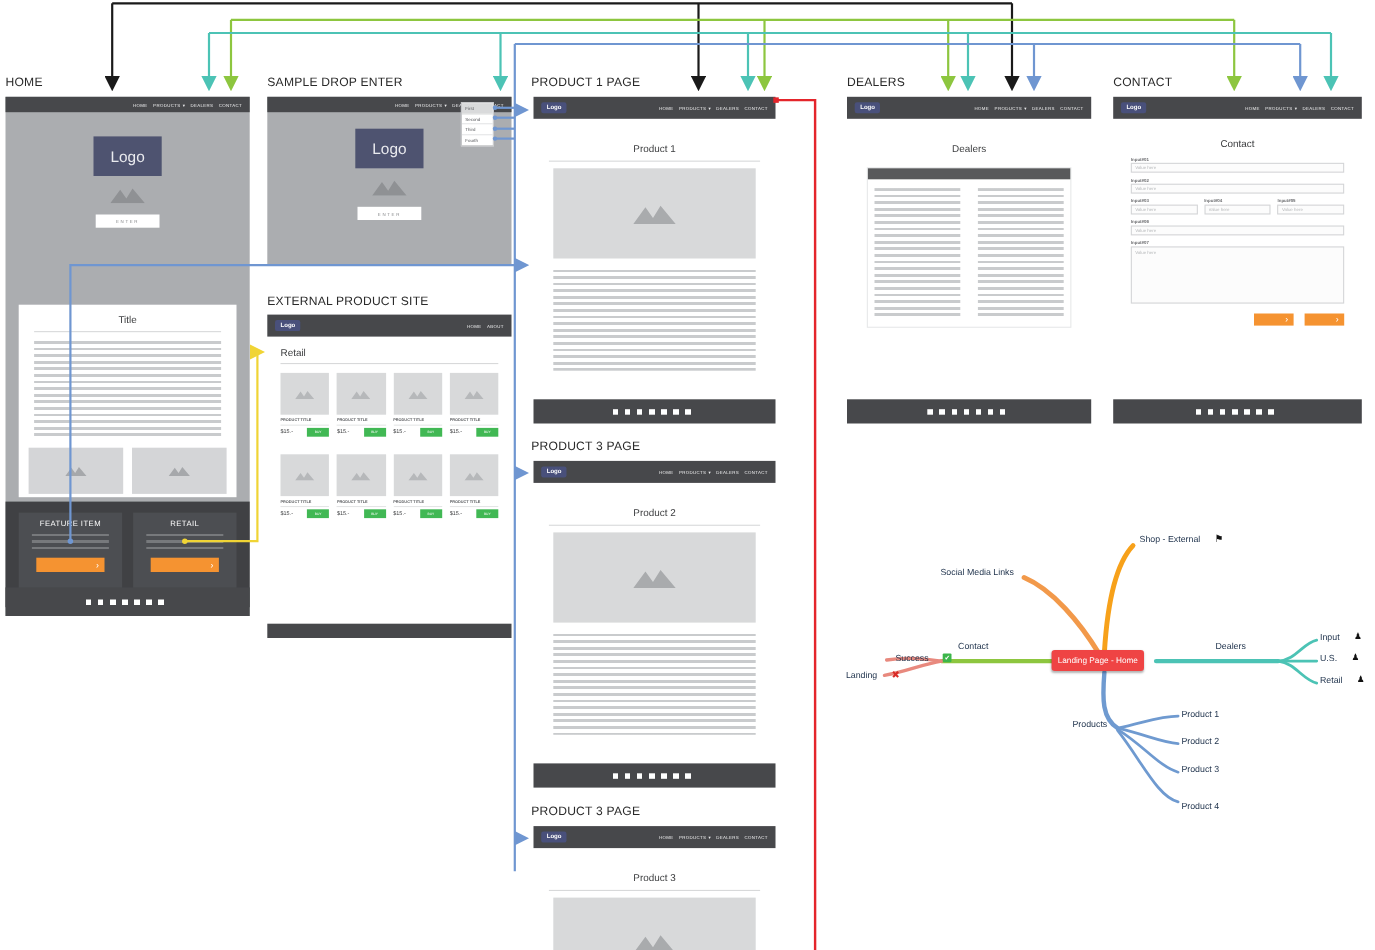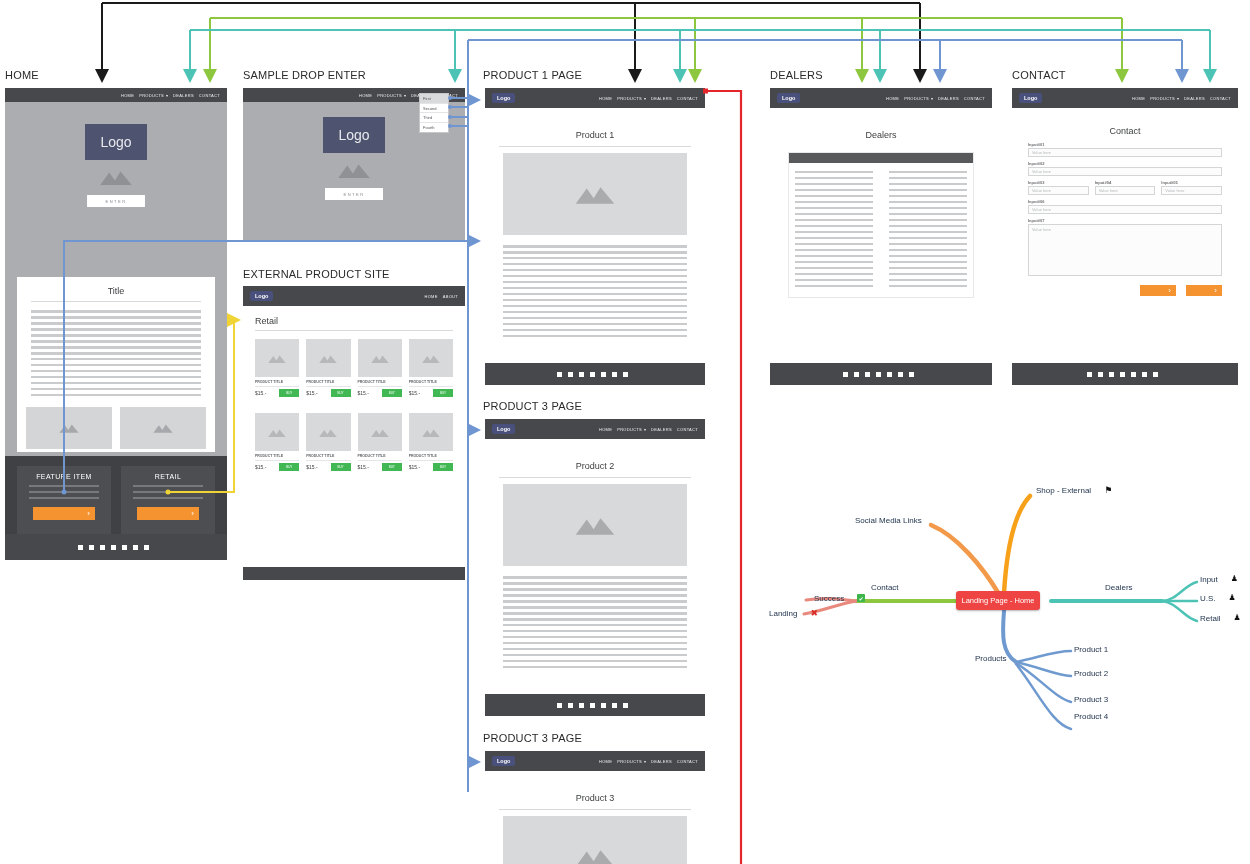--- a/index.html
+++ b/index.html
@@ -467,21 +467,21 @@
   </div>
   <div class="mm-lbl" style="left:1074px;top:645px">
     <span>Product 1</span>
   </div>
   <div class="mm-lbl" style="left:1074px;top:669px">
     <span>Product 2</span>
   </div>
   <div class="mm-lbl" style="left:1074px;top:695px">
     <span>Product 3</span>
   </div>
-  <div class="mm-lbl" style="left:1074px;top:712px">
+  <div class="mm-lbl" style="left:1074px;top:728px">
     <span>Product 4</span>
   </div>
 
   <svg class="overlay" width="1250" height="864" viewBox="0 0 1250 864">
     <defs>
       <marker id="ab" markerWidth="7" markerHeight="7" refX="5.5" refY="3.5" orient="auto">
           <path d="M0,0 L7,3.5 L0,7 Z" fill="#1a1a1a"></path>
         </marker>
       <marker id="ag" markerWidth="7" markerHeight="7" refX="5.5" refY="3.5" orient="auto">
           <path d="M0,0 L7,3.5 L0,7 Z" fill="#8dc63f"></path>

